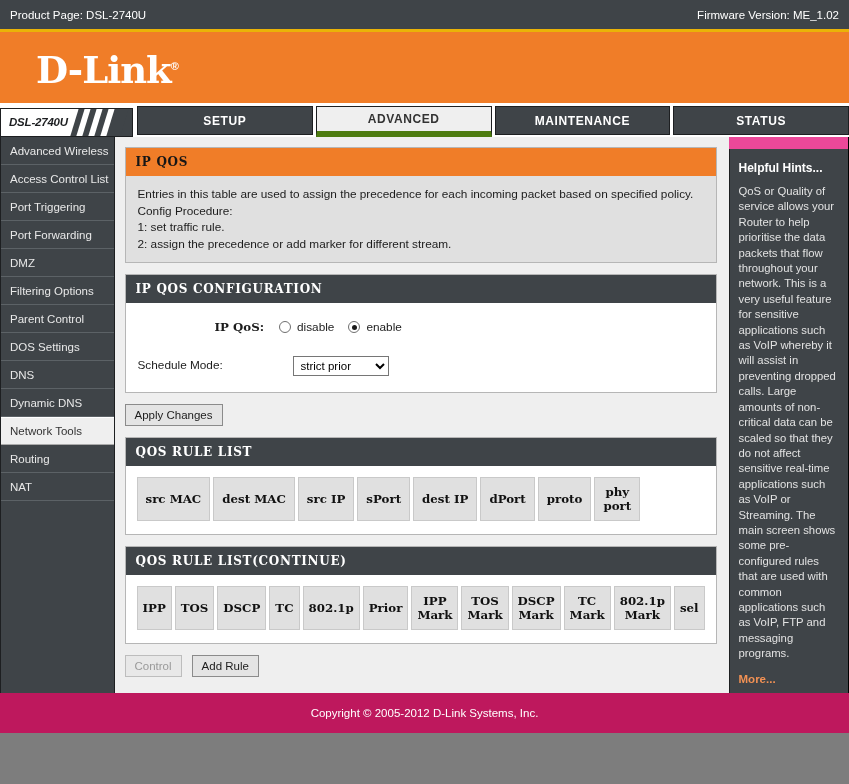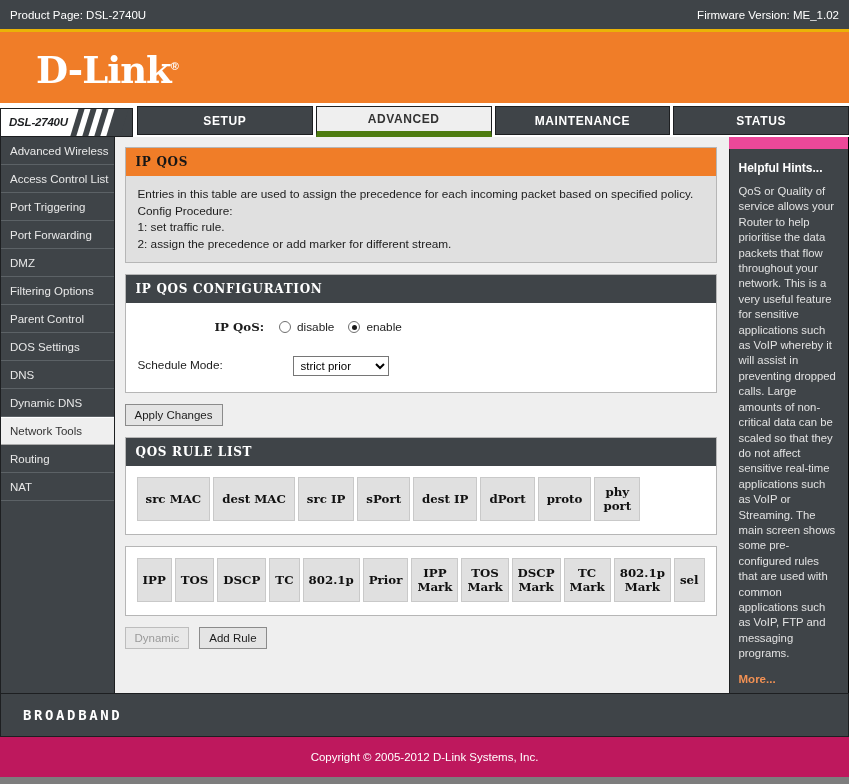--- a/index.html
+++ b/index.html
@@ -388,20 +388,21 @@
               <th>proto</th>
               <th>phy
 port</th>
             </tr>
           </tbody>
             </table>
         </div>
       </div>
 
       <div class="panel">
+        <div class="panel-head-dark">QOS RULE LIST(CONTINUE)</div>
         <div class="panel-body white" style="padding:4px 8px 8px 8px;">
           <table class="qos t2">
             <tbody>
                 <tr>
               <th>IPP</th>
               <th>TOS</th>
               <th>DSCP</th>
               <th>TC</th>
               <th>802.1p</th>
               <th>Prior</th>
@@ -416,35 +417,32 @@
               <th>802.1p
 Mark</th>
               <th>sel</th>
             </tr>
           </tbody>
             </table>
         </div>
       </div>
 
       <div class="btn-row">
-        <button class="btn disabled">Dynamic</button>
+        <button class="btn disabled">Control</button>
         <button class="btn">Add Rule</button>
       </div>
 
     </div>
 
     <div class="rightpanel">
       <h4>Helpful Hints...</h4>
       <p>QoS or Quality of service allows your Router to help prioritise the data packets that flow throughout your network. This is a very useful feature for sensitive applications such as VoIP whereby it will assist in preventing dropped calls. Large amounts of non-critical data can be scaled so that they do not affect sensitive real-time applications such as VoIP or Streaming. The main screen shows some pre-configured rules that are used with common applications such as VoIP, FTP and messaging programs.</p>
       <div class="more">More...</div>
     </div>
 
   </div>
 
-  <div class="broadband">
-    <span>BROADBAND</span>
-  </div>
 
   <div class="copyright">
     <span>Copyright © 2005-2012 D-Link Systems, Inc.</span>
   </div>
 
 </div>
 
 </body></html>

